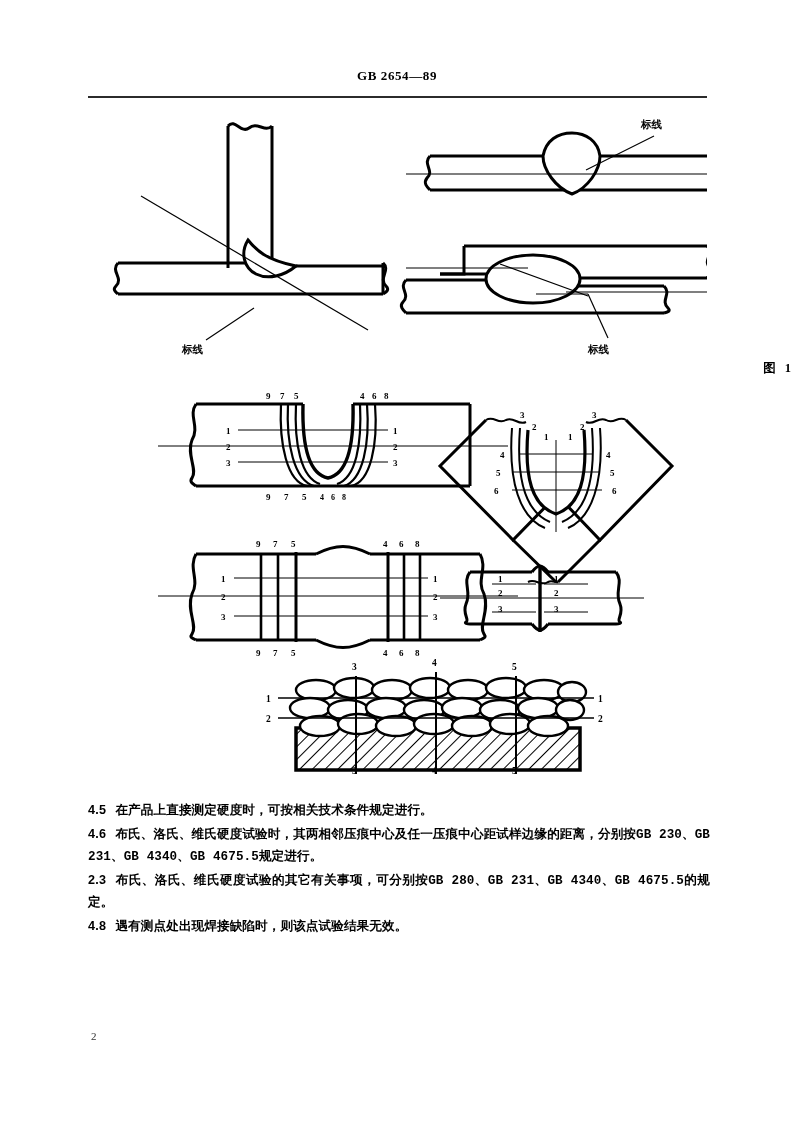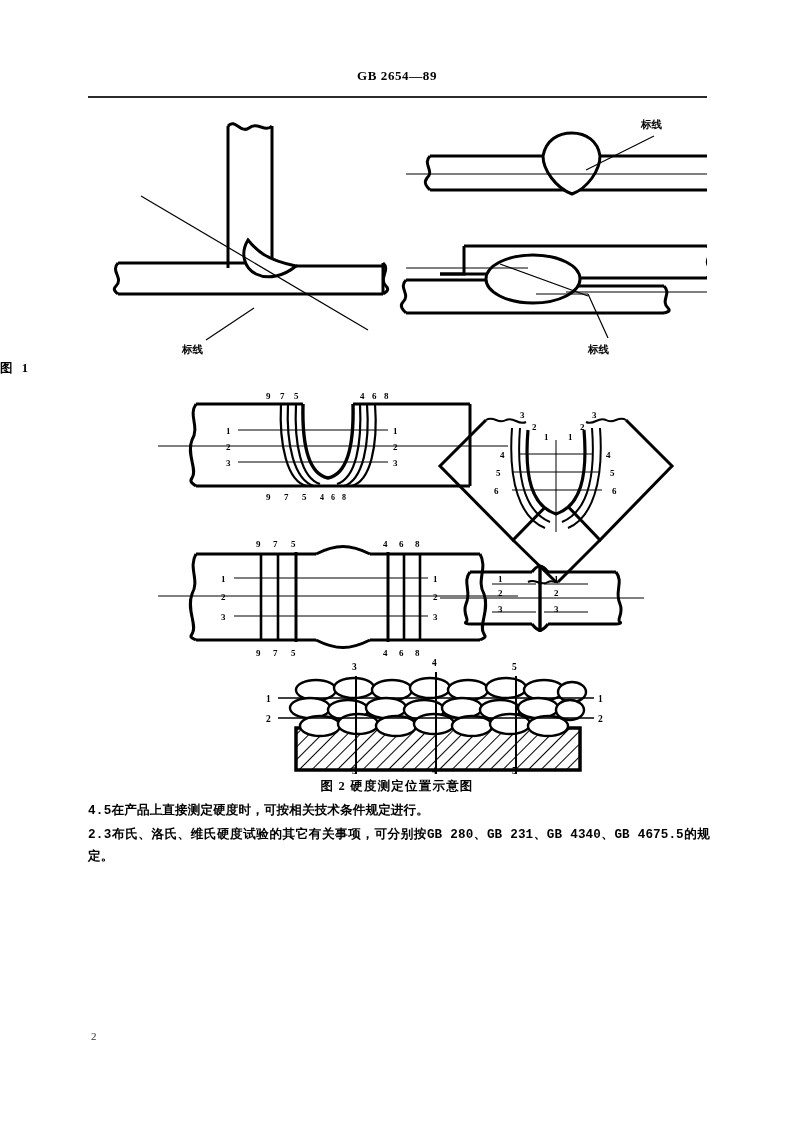--- a/index.html
+++ b/index.html
@@ -49,21 +49,21 @@
     left: 88px;
     top: 108px;
     width: 619px;
     height: 250px;
   }
   .fig1-caption {
     position: absolute;
     left: 0;
     top: 360px;
     width: 794px;
-    text-align: left;
+    text-align: right;
     font-size: 12.5px;
     font-weight: bold;
     letter-spacing: 3px;
   }
   .fig2 {
     position: absolute;
     left: 88px;
     top: 382px;
     width: 619px;
     height: 392px;
@@ -89,22 +89,23 @@
     line-height: 21.5px;
     font-family: "Liberation Serif", "DejaVu Serif", serif;
   }
   .para {
     margin: 0 0 1px 0;
     text-align: justify;
     text-justify: inter-ideograph;
   }
   .para .num {
     font-weight: bold;
-    font-family: Liberation Mono, monospace;
+    font-family: Liberation Sans, sans-serif;
     letter-spacing: 0.3px;
+    margin-right: 9px;
   }
   .para .txt {
     font-weight: bold;
     letter-spacing: 0.1px;
     font-family: Liberation Mono, monospace;
   }
 
   .page-number {
     position: absolute;
     left: 91px;
@@ -401,26 +402,31 @@
         <text x="344" y="392" font-size="9.5">4</text>
         <text x="424" y="392" font-size="9.5">5</text>
         <text x="178" y="320" font-size="9.5">1</text>
         <text x="178" y="340" font-size="9.5">2</text>
         <text x="510" y="320" font-size="9.5">1</text>
         <text x="510" y="340" font-size="9.5">2</text>
       </g>
     </svg>
   </div>
 
-  <div class="fig2-caption">图 2  硬度测定位置示意图</div>
 
   <div class="body-text">
     <p class="para">
       <span class="num">4.5</span><span class="txt">在产品上直接测定硬度时，可按相关技术条件规定进行。</span>
     </p>
     <p class="para">
+      <span class="num">4.6</span><span class="txt">布氏、洛氏、维氏硬度试验时，其两相邻压痕中心及任一压痕中心距试样边缘的距离，分别按GB 230、GB 231、GB 4340、GB 4675.5规定进行。</span>
+    </p>
+    <p class="para">
       <span class="num">2.3</span><span class="txt">布氏、洛氏、维氏硬度试验的其它有关事项，可分别按GB 280、GB 231、GB 4340、GB 4675.5的规定。</span>
     </p>
+    <p class="para">
+      <span class="num">4.8</span><span class="txt">遇有测点处出现焊接缺陷时，则该点试验结果无效。</span>
+    </p>
   </div>
 
   <div class="page-number">2</div>
 
 </div>
 
 </body></html>

